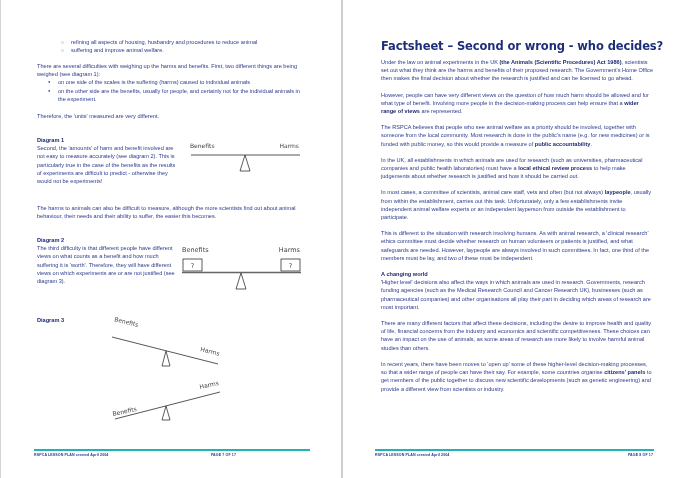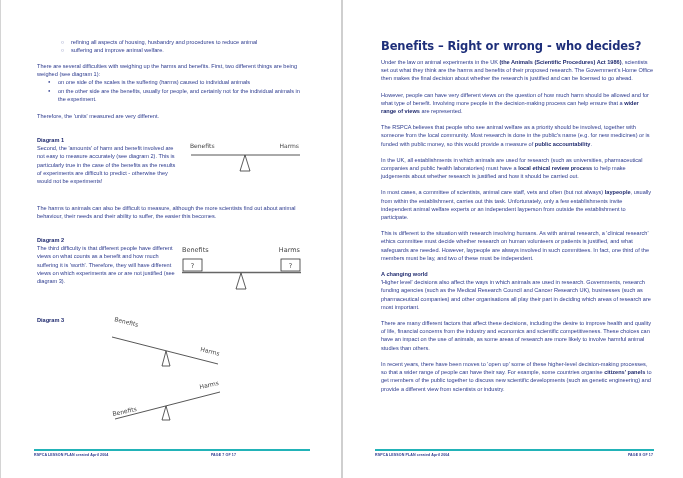--- a/index.html
+++ b/index.html
@@ -97,21 +97,21 @@
     <line x1="14" y1="104" x2="119" y2="77" stroke="#444" stroke-width="0.9"></line>
     <polygon points="65,91 61,105 69,105" fill="#fff" stroke="#333" stroke-width="0.8"></polygon>
   </svg>
 
   <div class="footer-line" style="left:33px; top:449px; width:276px;"></div>
   <div class="footer-l" style="left:33px; top:453px;">RSPCA LESSON PLAN created April 2004</div>
   <div class="footer-r" style="right:32px; top:453px;">PAGE 7 OF 17</div>
 </div>
 
 <div class="page" id="page-right">
-  <div class="title">Benefits – Right or wrong - who decides?</div>
+  <div class="title">Factsheet – Second or wrong - who decides?</div>
 
   <div class="txt" style="left:38px; top:58px; width:272px;">
     <p><span>Under the law on animal experiments in the UK </span><span class="b">(the Animals (Scientific Procedures) Act 1986)</span><span>, scientists set out what they think are the harms and benefits of their proposed research. The Government's Home Office then makes the final decision about whether the research is justified and can be licensed to go ahead.</span></p>
     <p style="margin-top:8px;"><span>However, people can have very different views on the question of how much harm should be allowed and for what type of benefit. Involving more people in the decision-making process can help ensure that a </span><span class="b">wider range of views</span><span> are represented.</span></p>
     <p style="margin-top:8px;"><span>The RSPCA believes that people who see animal welfare as a priority should be involved, together with someone from the local community. Most research is done in the public's name (e.g. for new medicines) or is funded with public money, so this would provide a measure of </span><span class="b">public accountability</span><span>.</span></p>
     <p style="margin-top:8px;"><span>In the UK, all establishments in which animals are used for research (such as universities, pharmaceutical companies and public health laboratories) must have a </span><span class="b">local ethical review process</span><span> to help make judgements about whether research is justified and how it should be carried out.</span></p>
     <p style="margin-top:8px;"><span>In most cases, a committee of scientists, animal care staff, vets and often (but not always) </span><span class="b">laypeople</span><span>, usually from within the establishment, carries out this task. Unfortunately, only a few establishments invite independent animal welfare experts or an independent layperson from outside the establishment to participate.</span></p>
     <p style="margin-top:8px;">This is different to the situation with research involving humans. As with animal research, a 'clinical research' ethics committee must decide whether research on human volunteers or patients is justified, and what safeguards are needed. However, laypeople are always involved in such committees. In fact, one third of the members must be lay, and two of these must be independent.</p>
     <p style="margin-top:8px;" class="heading">A changing world</p>
     <p>'Higher level' decisions also affect the ways in which animals are used in research. Governments, research funding agencies (such as the Medical Research Council and Cancer Research UK), businesses (such as pharmaceutical companies) and other organisations all play their part in deciding which areas of research are most important.</p>

